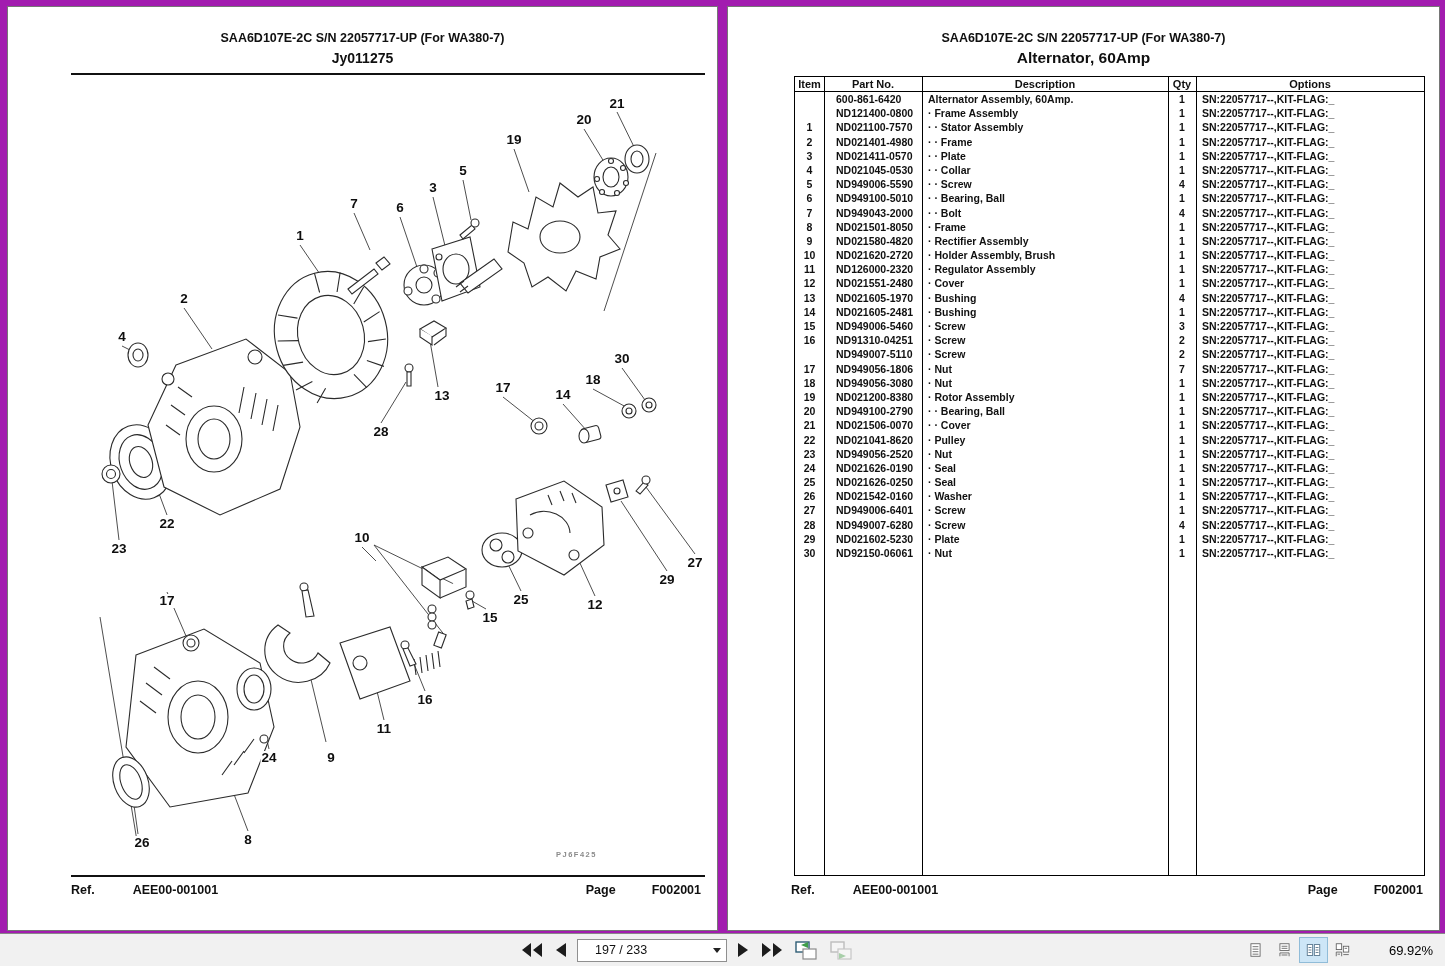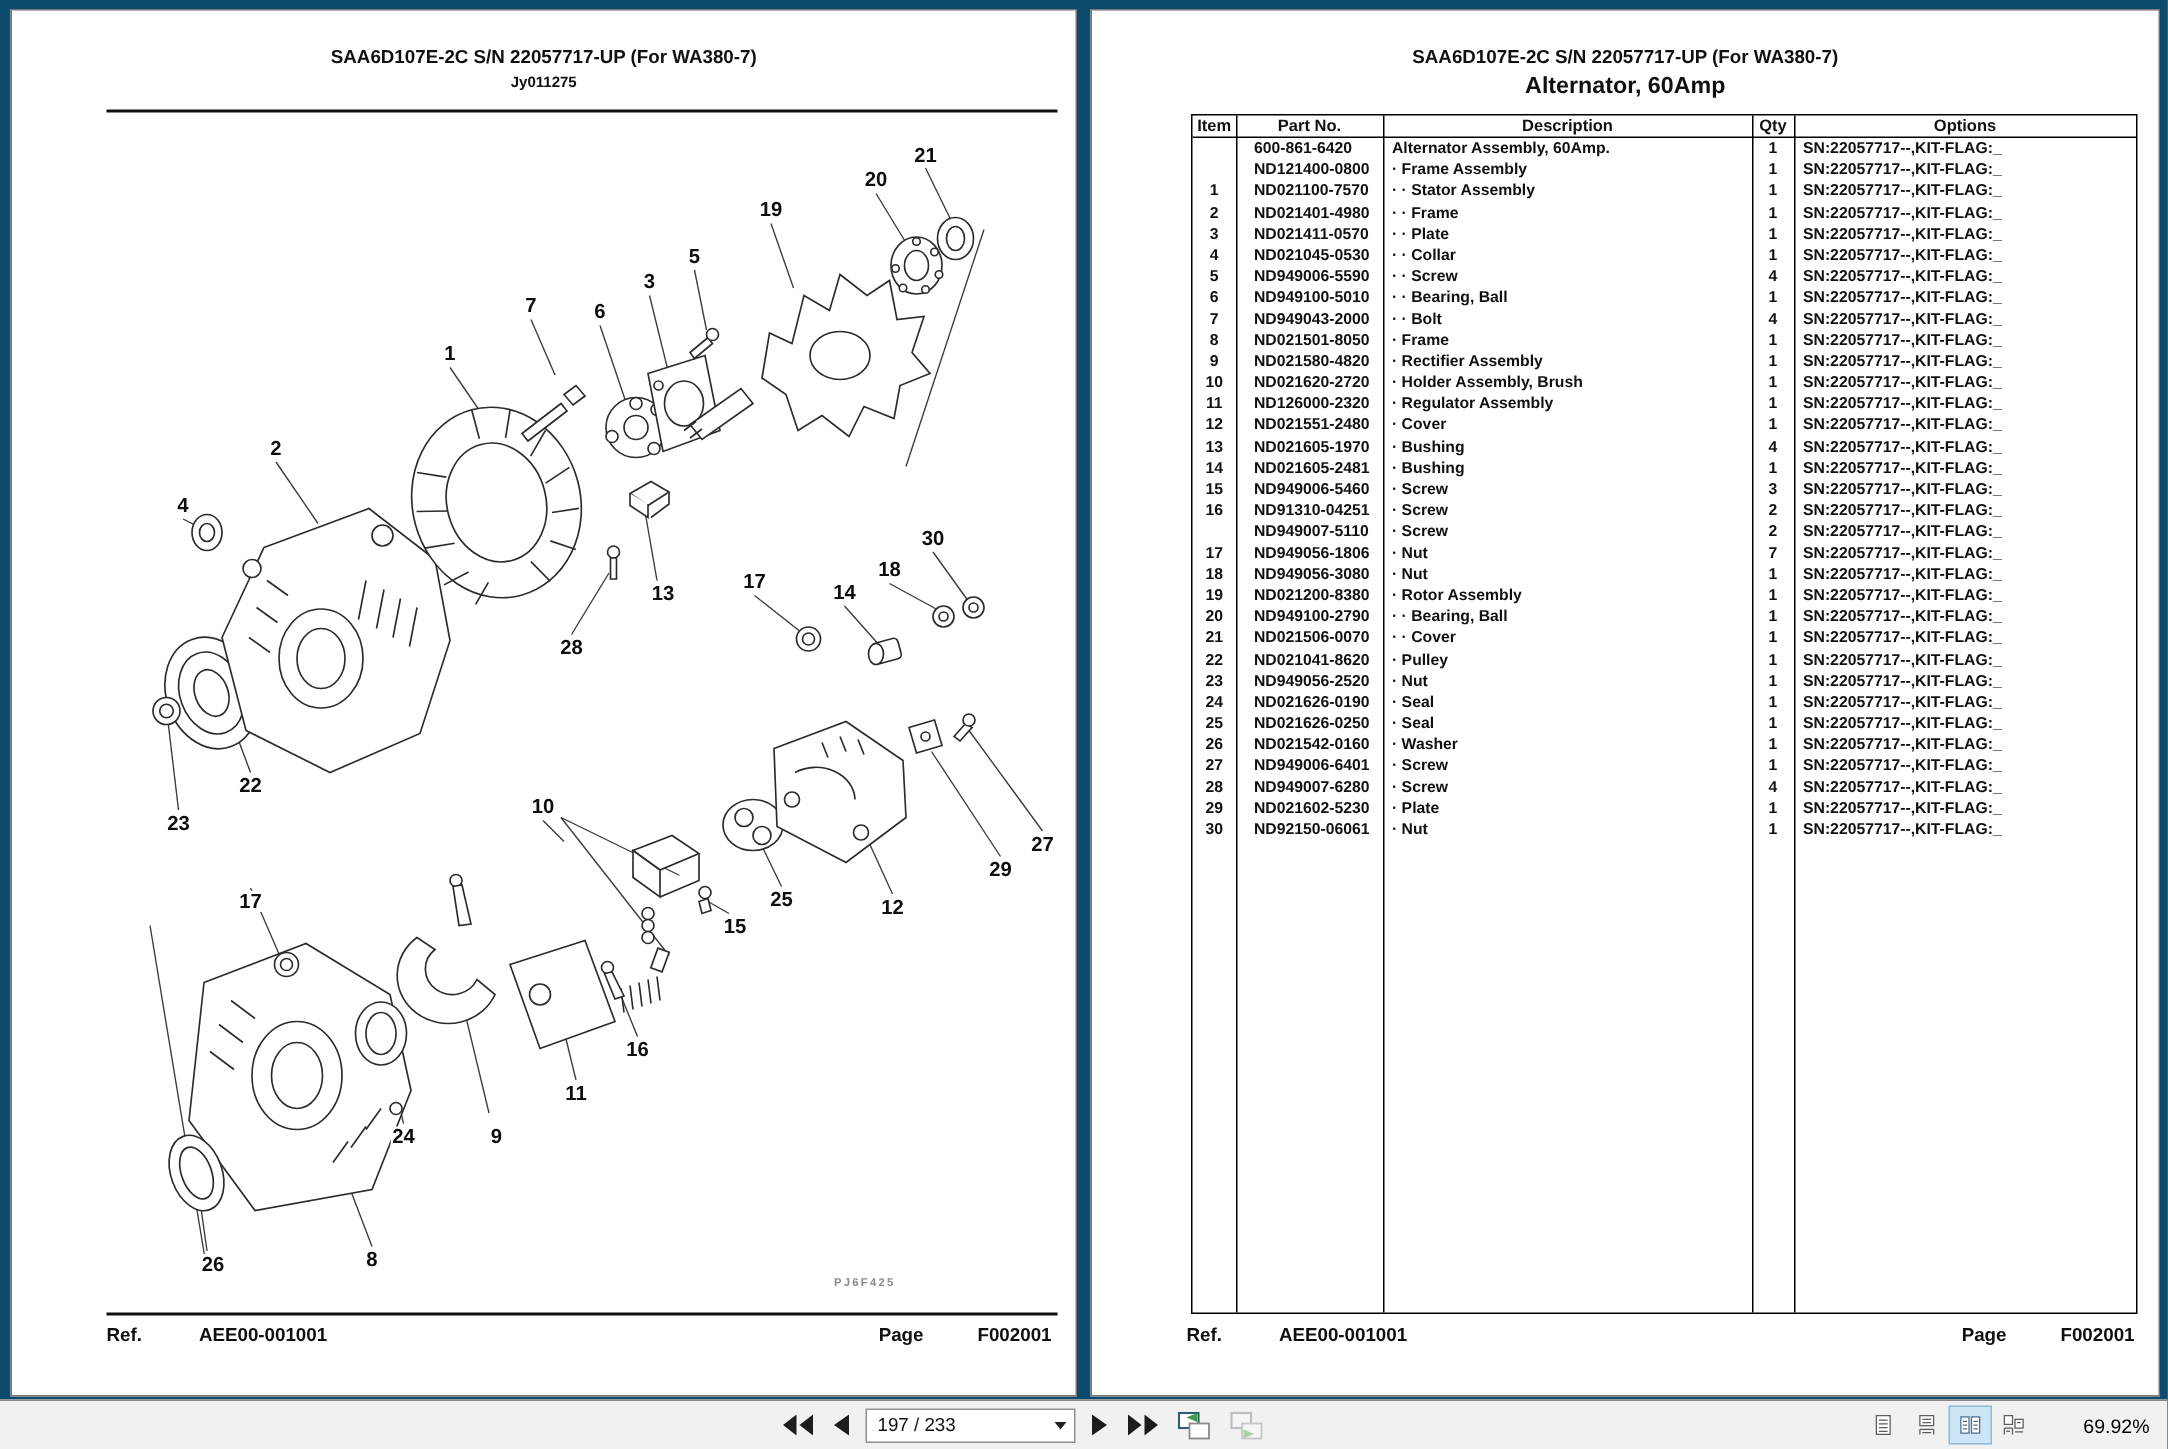--- a/index.html
+++ b/index.html
@@ -2,29 +2,29 @@
 <html><head>
 <meta charset="utf-8">
 <style>
   html,body{margin:0;padding:0;}
   body{
     width:1445px;height:966px;position:relative;overflow:hidden;
     background:#8c8c8c;
     font-family:"Liberation Sans",sans-serif;
     -webkit-font-smoothing:antialiased;
   }
-  .canvas{position:absolute;left:0;top:0;right:0;bottom:33px;background:#0c4a6e;}
+  .canvas{position:absolute;left:0;top:0;right:0;bottom:33px;background:#a21caf;}
   .page{
     position:absolute;top:6px;height:925px;background:#ffffff;
     border:1px solid #767676;box-sizing:border-box;color:#101010;
   }
   .page-left{left:7px;width:711px;}
   .page-right{left:727px;width:713px;}
   .hdr1{position:absolute;left:0;right:0;top:24px;text-align:center;font-size:12.5px;font-weight:bold;}
-  .hdr2{position:absolute;left:0;right:0;top:43px;text-align:center;font-size:10px;font-weight:bold;}
+  .hdr2{position:absolute;left:0;right:0;top:43px;text-align:center;font-size:14px;font-weight:bold;}
   .hdr-title{position:absolute;left:0;right:0;top:42px;text-align:center;font-size:15.5px;font-weight:bold;}
   .rule{position:absolute;left:63px;width:634px;height:2px;background:#111;}
   .rule-top{top:66px;}
   .rule-bottom{top:868px;}
   .pfooter{
     position:absolute;left:63px;right:16px;top:876px;display:flex;align-items:center;
     font-size:12.5px;font-weight:bold;
   }
   .pfooter .ref-val{margin-left:38px;}
   .pfooter .spacer{flex:1;}
@@ -62,21 +62,21 @@
 
   
   .toolbar{
     position:absolute;left:0;right:0;bottom:0;height:32px;background:#f1f1f1;
     border-top:1px solid #878787;
   }
   .nav-cluster{position:absolute;left:519px;top:0;height:100%;display:flex;align-items:center;gap:7px;}
   .tbtn{background:none;border:none;padding:2px 3px;display:flex;align-items:center;cursor:default;}
   .page-box{
     position:relative;width:138px;height:21px;background:#fff;border:1px solid #8f8f8f;
-    display:flex;align-items:center;
+    display:flex;align-items:center;padding-left:10px;
   }
   .page-box input{
     border:none;outline:none;width:112px;height:17px;font-size:12.5px;
     font-family:"Liberation Sans",sans-serif;padding-left:7px;color:#111;background:transparent;
   }
   .page-caret{position:absolute;right:5px;top:8px;width:0;height:0;
     border-left:4px solid transparent;border-right:4px solid transparent;border-top:5px solid #222;}
   .view-cluster{position:absolute;right:3px;top:0;height:100%;display:flex;align-items:center;}
   .lay-btn{width:29px;height:26px;display:flex;align-items:center;justify-content:center;
     border:1px solid transparent;background:none;box-sizing:border-box;}

